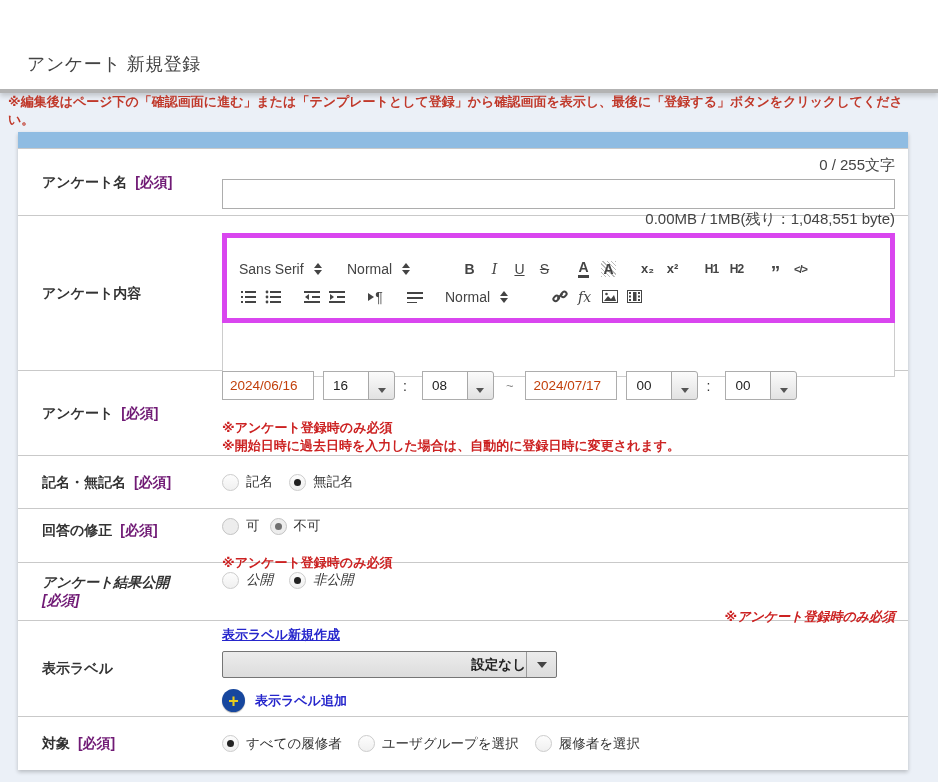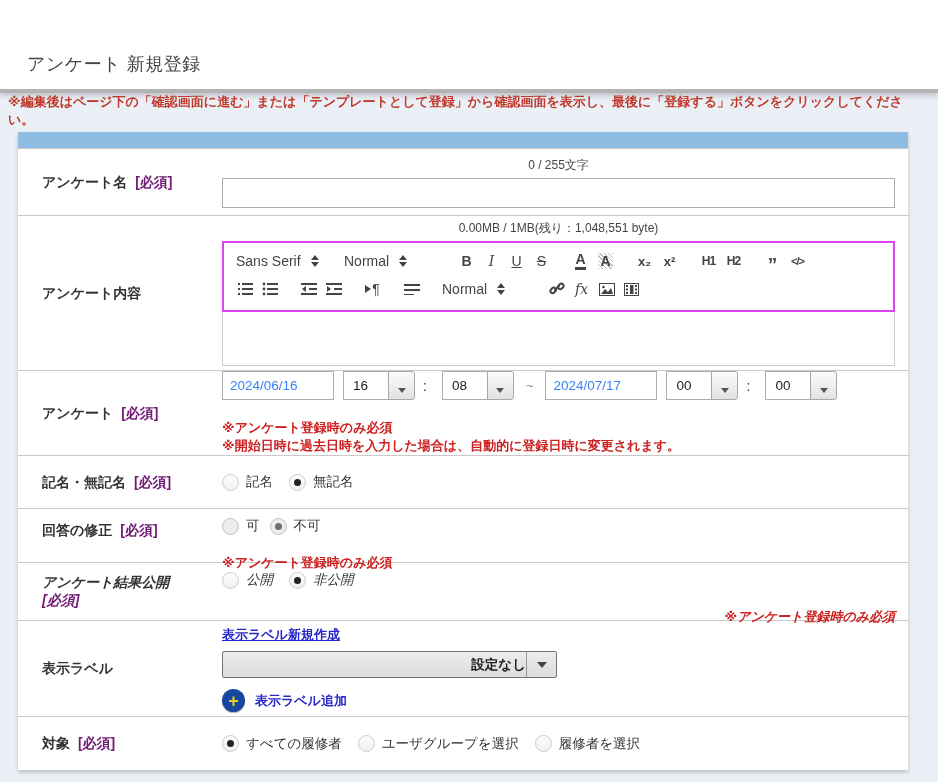--- a/index.html
+++ b/index.html
@@ -31,26 +31,26 @@
   .row-named { height:53px; }
   .row-edit { height:54px; align-items:flex-start; }
   .row-edit .row-label { padding-top:12px; }
   .row-edit .row-content { padding-top:8px; }
   .row-publish { height:58px; align-items:flex-start;font-style:italic; }
   .row-publish .row-label { padding-top:10px; }
   .row-publish .row-content { padding-top:8px;text-align:right; }
   .row-displaylabel { height:96px; }
   .row-target { height:54px; }
 
-  .counter { text-align:center; font-size:12px; color:#444; margin-bottom:4px; }
+  .counter { text-align:right; font-size:15px; color:#444; margin-bottom:4px; }
   .text-input { width:100%; height:30px; border:1px solid #adadad; font-size:14px; padding:0 6px; background:#fff; }
 
   
   .editor-wrap { width:100%; }
-  .ql-toolbar { border:2px solid #d946ef; padding:7px 8px 4px 8px; }
+  .ql-toolbar { border:5px solid #d946ef; padding:20px 8px 4px 8px; }
   .ql-editor { border:1px solid #ccc; border-top:none; height:54px; background:#fff; }
   .tb-row { display:flex; align-items:center; flex-wrap:nowrap; margin-bottom:6px; }
   .tb-group { display:flex; align-items:center; margin-right:14px; }
   .tb-btn { display:flex; align-items:center; justify-content:center; width:25px; height:22px;
     color:#444; font-size:14px; cursor:pointer; }
   .tb-select { display:flex; align-items:center; color:#444; font-size:14px; cursor:pointer; padding:0 4px; }
   .tb-select .sel-label { margin-right:10px; }
   .sel-font { width:108px; }
   .sel-header { width:100px; }
   .sel-size { width:92px; }
@@ -66,21 +66,21 @@
     background:repeating-linear-gradient(45deg,#bbb 0 1px,transparent 1px 3px); }
   .g-sub,.g-super { font-weight:bold; font-size:13px; }
   .g-h { font-weight:bold; font-size:12px; letter-spacing:-1px; }
   .g-quote { font-weight:bold; font-size:19px; line-height:.6; padding-top:8px; }
   .g-code { font-size:11px; font-weight:bold; letter-spacing:-1px; }
   .g-formula { font-style:italic; font-family:"DejaVu Serif",serif; font-size:14px; }
   .tb-icon svg { display:block; }
 
   
   .period-line { display:flex; align-items:center; }
-  .date-input { width:112px; height:29px; border:1px solid #adadad; font-size:13.5px; text-align:left; padding:0 7px; color:#3b82f6; background:#fff; }
+  .date-input { width:92px; height:29px; border:1px solid #adadad; font-size:13.5px; text-align:left; padding:0 7px; color:#c2410c; background:#fff; }
   .combo { display:flex; align-items:stretch; margin-left:9px; }
   .combo-input { width:46px; height:29px; border:1px solid #adadad; font-size:13.5px; padding:0 9px; color:#222; background:#fff; }
   .combo-btn { width:27px; height:29px; margin-left:-1px; border:1px solid #a8a8a8; border-radius:0 3px 3px 0;
     background:linear-gradient(#fbfbfb,#e2e2e2); display:flex; align-items:flex-end; justify-content:center;
     padding-bottom:6px; cursor:pointer; }
   .combo-btn .tri { width:0; height:0; border-left:4px solid transparent; border-right:4px solid transparent; border-top:5px solid #555; }
   .colon { margin:0 6px 0 8px; color:#333; font-size:14px; }
   .tilde { margin:0 12px; color:#888; font-size:13px; }
 
   

